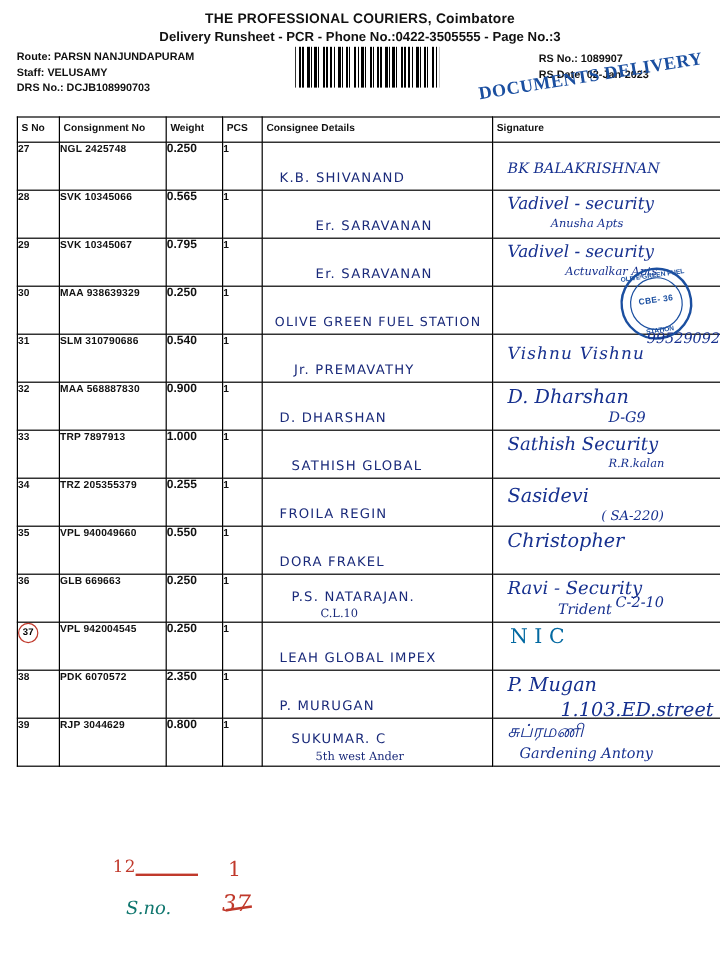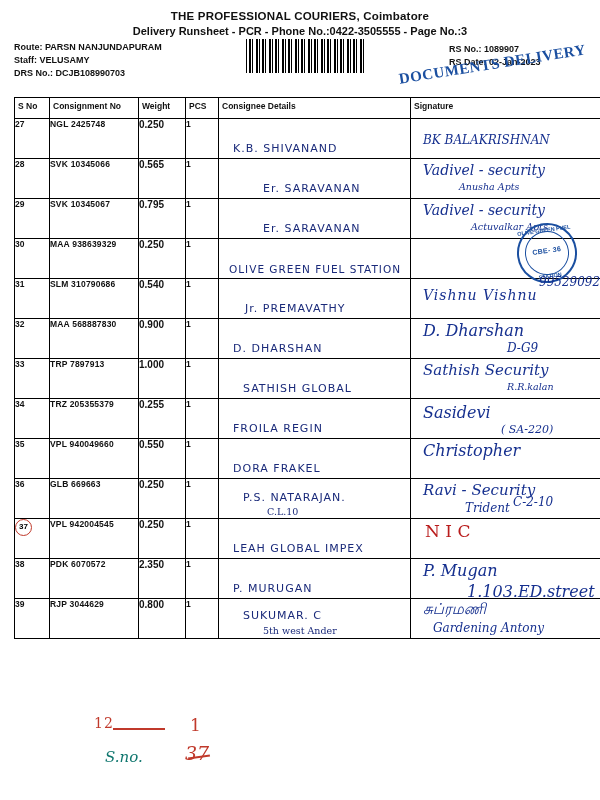--- a/index.html
+++ b/index.html
@@ -190,21 +190,21 @@
     width:15px;height:15px;
     line-height:14px;
     text-align:center;
     color:#000;
     font-size:8px;
   }
   .nc{
     position:absolute;
     left:14px;top:2px;
     font-size:17px;
-    color:#b91c1c;
+    color:#0369a1;
     font-family:"DejaVu Serif", serif;
   }
 
   
   .footer-note{
     position:absolute;
     left:78px;top:715px;
     color:#c0392b;
     font-family:"DejaVu Serif", serif;
     font-size:14px;

